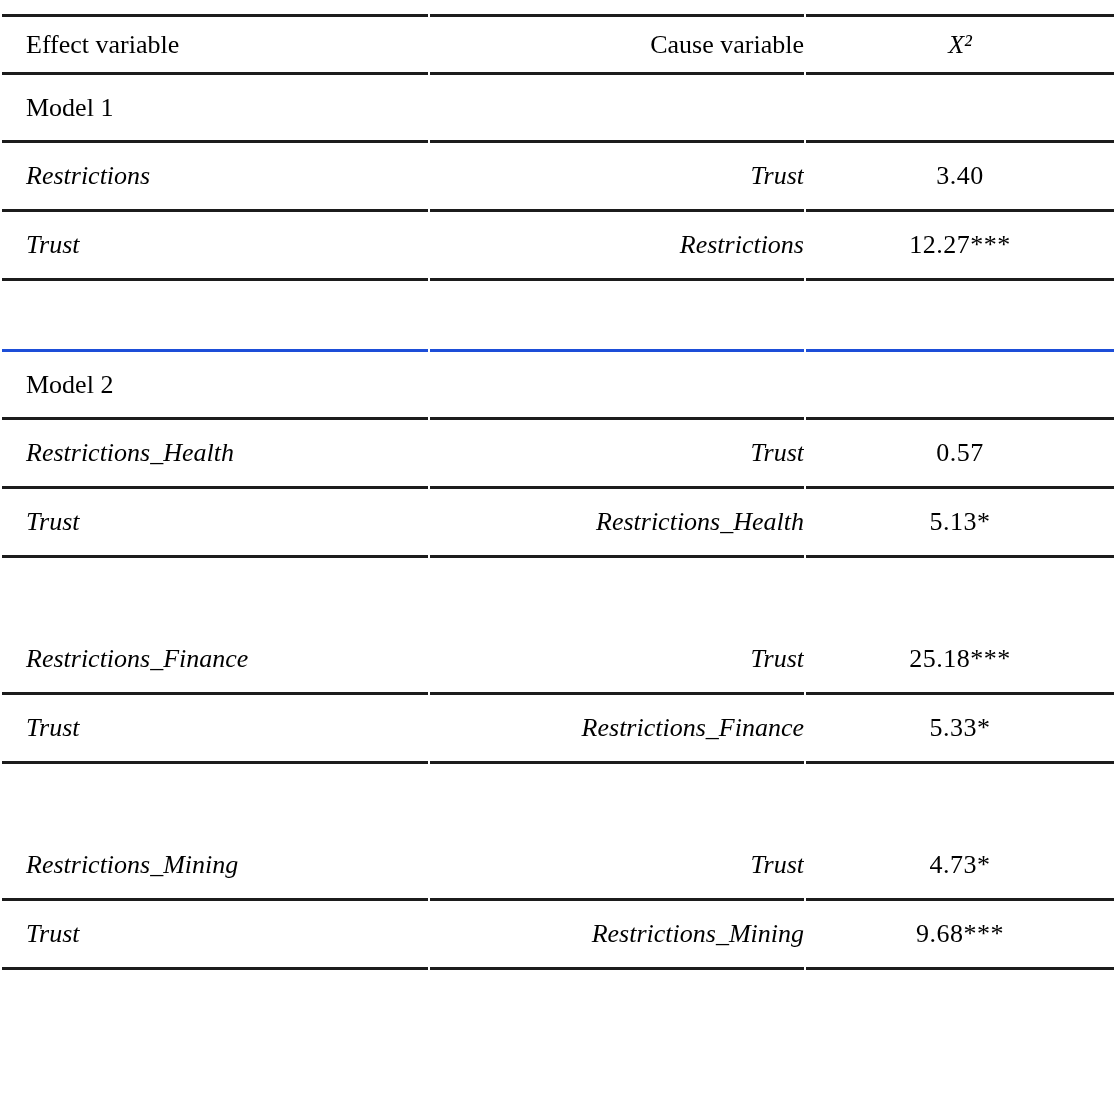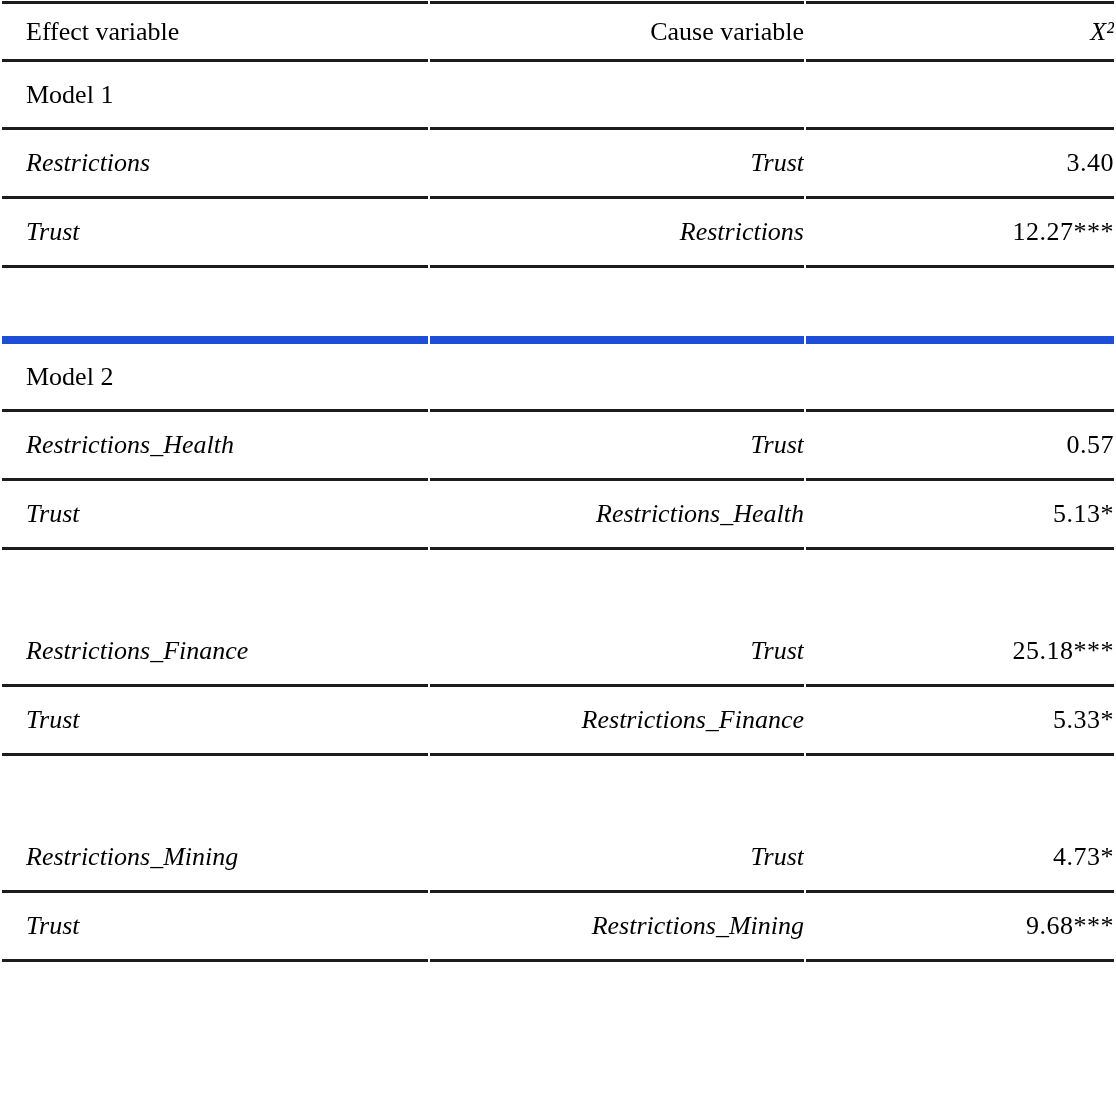--- a/index.html
+++ b/index.html
@@ -13,44 +13,44 @@
     background: #ffffff;
     overflow: hidden;
     font-family: "Liberation Serif", "DejaVu Serif", serif;
     color: #000000;
   }
   table.stats {
     border-collapse: separate;
     border-spacing: 2px 0;
     table-layout: fixed;
     width: 1116px;
-    margin-top: 1px;
+    margin-top: 14px;
   }
   table.stats td {
     font-size: 26px;
     line-height: 1.15;
     vertical-align: middle;
     padding: 0;
     overflow: hidden;
   }
   .c1 { width: 402px; text-align: left; padding-left: 24px !important; }
   .c2 { text-align: right; }
-  .c3 { width: 308px; text-align: right; }
+  .c3 { width: 308px; text-align: center; }
 
   tr.hdr td {
     border-top: 3px solid #1c1c1c;
     border-bottom: 3px solid #1c1c1c;
     height: 55px;
   }
   tr.model-head td {
     border-bottom: 3px solid #1c1c1c;
     height: 65px;
   }
   tr.model-head.after-gap td {
-    border-top: 8px solid #1d4ed8;
+    border-top: 3px solid #1d4ed8;
   }
   tr.data td {
     border-bottom: 3px solid #1c1c1c;
     height: 66px;
   }
   tr.spacer td {
     height: 68px;
   }
   .var { font-style: italic; }
   .x2h { font-style: italic; }

